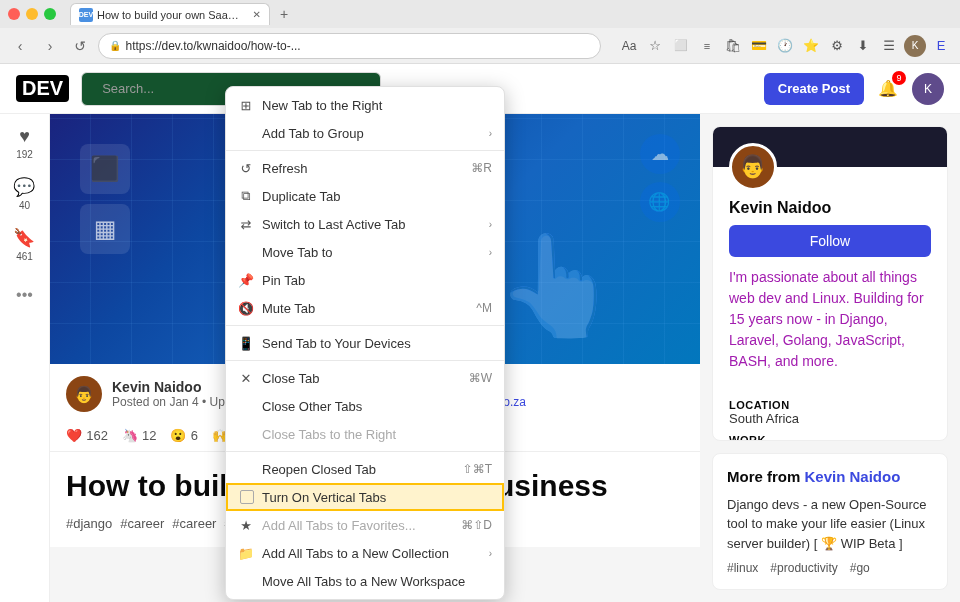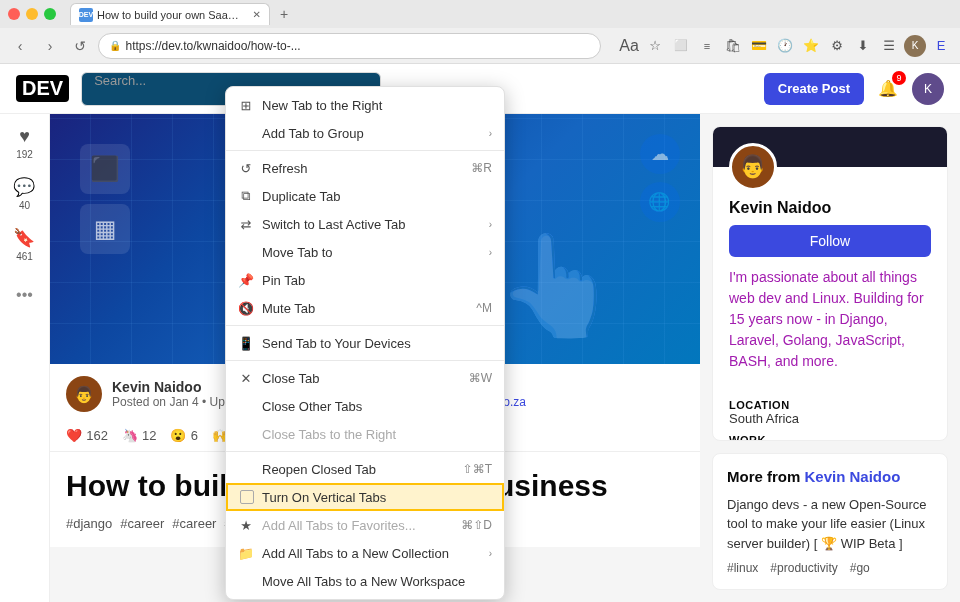--- a/index.html
+++ b/index.html
@@ -30,21 +30,21 @@
 
     
     .browser-content { flex: 1; display: flex; overflow: hidden; position: relative; }
 
     
     .dev-page { flex: 1; background: #f5f5f5; overflow: hidden; display: flex; flex-direction: column; }
 
     
     .dev-header { height: 50px; background: white; border-bottom: 1px solid #eee; display: flex; align-items: center; padding: 0 16px; gap: 12px; }
     .dev-logo { font-size: 20px; font-weight: 900; background: black; color: white; padding: 2px 6px; border-radius: 4px; }
-    .dev-search { flex: 1; max-width: 300px; height: 34px; border: 1px solid #ddd; border-radius: 6px; padding: 0 12px; font-size: 13px; color: #999; background: #0c4a6e; display: flex; align-items: flex-start; }
+    .dev-search { flex: 1; max-width: 300px; height: 34px; border: 1px solid #ddd; border-radius: 6px; padding: 0 20px; font-size: 13px; color: #999; background: #14532d; display: flex; align-items: center; }
     .dev-header-actions { margin-left: auto; display: flex; align-items: center; gap: 8px; }
     .create-post-btn { height: 32px; padding: 0 14px; background: #3b49df; color: white; border: none; border-radius: 6px; font-size: 13px; font-weight: 600; cursor: pointer; }
     .notif-btn { width: 32px; height: 32px; background: transparent; border: none; cursor: pointer; font-size: 16px; position: relative; }
     .notif-badge { position: absolute; top: -2px; right: -2px; width: 14px; height: 14px; background: red; color: white; border-radius: 50%; font-size: 9px; display: flex; align-items: center; justify-content: center; }
     .avatar-circle { width: 32px; height: 32px; border-radius: 50%; background: #5f4b8b; border: none; cursor: pointer; overflow: hidden; display: flex; align-items: center; justify-content: center; color: white; font-size: 12px; }
 
     
     .dev-body { flex: 1; display: flex; overflow: hidden; }
 
     
@@ -127,21 +127,21 @@
 
   <div class="nav-bar">
     <button class="nav-btn">‹</button>
     <button class="nav-btn">›</button>
     <button class="nav-btn">↺</button>
     <div class="address-bar">
       <span class="address-icon">🔒</span>
       <span style="font-size:12px;color:#333;">https://dev.to/kwnaidoo/how-to-...</span>
     </div>
     <div class="nav-icons">
-      <button class="nav-icon" style="font-size:16px;margin-left:11px;">Aa</button>
+      <button class="nav-icon" style="font-size:12px;margin-left:11px;">Aa</button>
       <button class="nav-icon">☆</button>
       <button class="nav-icon" style="font-size:11px;">⬜</button>
       <button class="nav-icon" style="font-size:11px;">≡</button>
       <button class="nav-icon" style="font-size:13px;">🛍</button>
       <button class="nav-icon" style="font-size:13px;">💳</button>
       <button class="nav-icon" style="font-size:13px;">🕐</button>
       <button class="nav-icon" style="font-size:13px;">⭐</button>
       <button class="nav-icon" style="font-size:13px;">⚙</button>
       <button class="nav-icon" style="font-size:13px;">⬇</button>
       <button class="nav-icon" style="font-size:13px;">☰</button>

